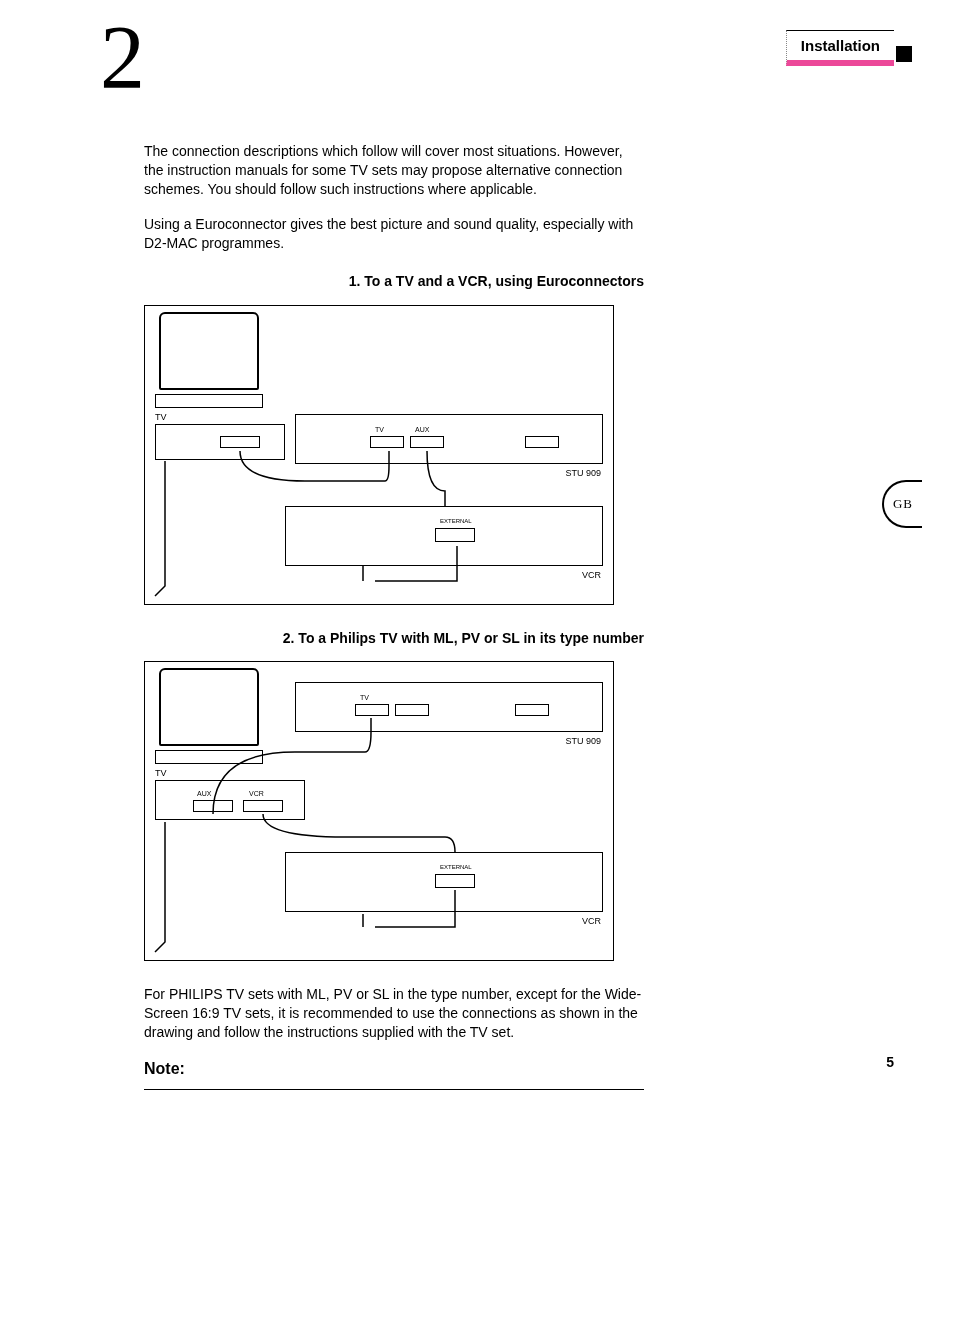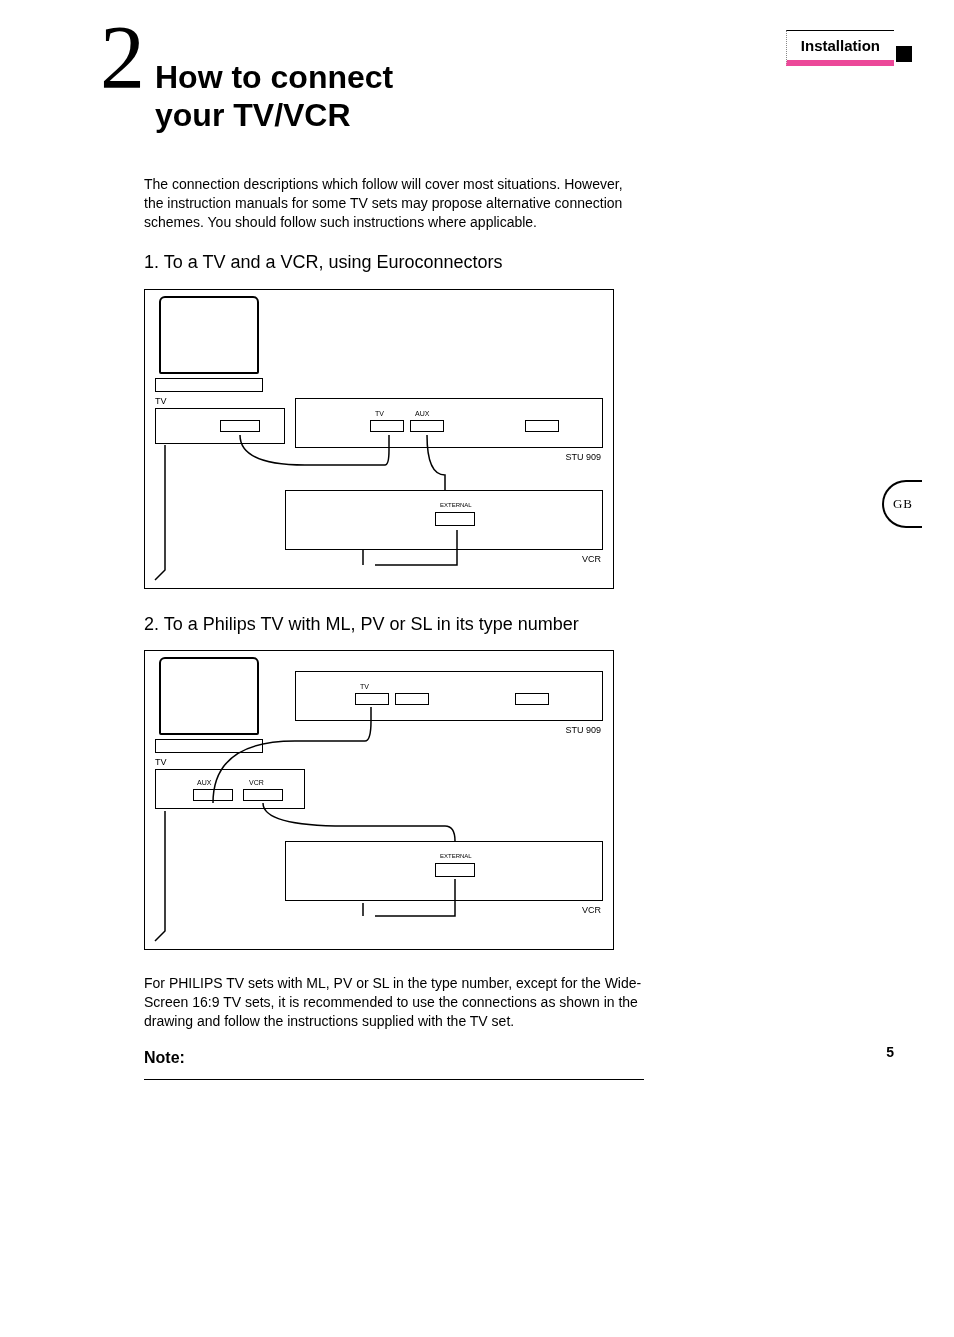--- a/index.html
+++ b/index.html
@@ -62,24 +62,25 @@
   .body-col {
     margin-left: 44px;
     width: 500px;
   }
   .para {
     font-size: 14px;
     line-height: 1.35;
     margin-bottom: 16px;
   }
   .subhead {
-    font-size: 18px;
-    font-weight: normal;
+    font-size: 14px;
+    font-weight: bold;
     margin: 20px 0 14px 0;
     line-height: 1.3;
+    text-align: right;
   }
   .diagram-placeholder {
     width: 470px;
     border: 1px solid #000;
     position: relative;
     font-size: 9px;
     font-weight: bold;
     margin-bottom: 24px;
     background: #fff;
   }
@@ -122,31 +123,28 @@
   }
 </style>
 </head>
 <body>
 
 <div class="page">
 
   <div class="header-row">
     <div class="chapter-block">
       <div class="chapter-number">2</div>
-      <div class="chapter-title">
-        <span>How to connect</span><br>
-        <span>your TV/VCR</span>
-      </div>
     </div>
     <div class="section-label-box">Installation</div>
   </div>
 
   <div class="body-col">
 
     <p class="para">The connection descriptions which follow will cover most situations. However, the instruction manuals for some TV sets may propose alternative connection schemes. You should follow such instructions where applicable.</p>
+    <p class="para">Using a Euroconnector gives the best picture and sound quality, especially with D2-MAC programmes.</p>
 
     <h2 class="subhead">1. To a TV and a VCR, using Euroconnectors</h2>
 
     <div class="diagram-placeholder diag1">
 
       <div class="tv-screen" style="left:14px; top:6px; width:100px; height:78px;"></div>
       <div class="d-box" style="left:10px; top:88px; width:108px; height:14px;"></div>
       <span class="d-label" style="left:10px; top:106px;">TV</span>
 
       <div class="d-box" style="left:10px; top:118px; width:130px; height:36px;"></div>

